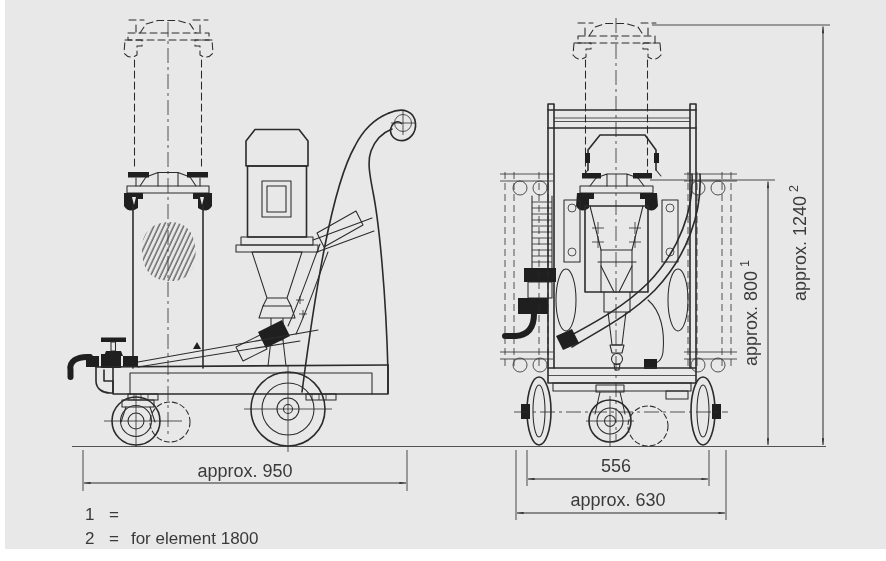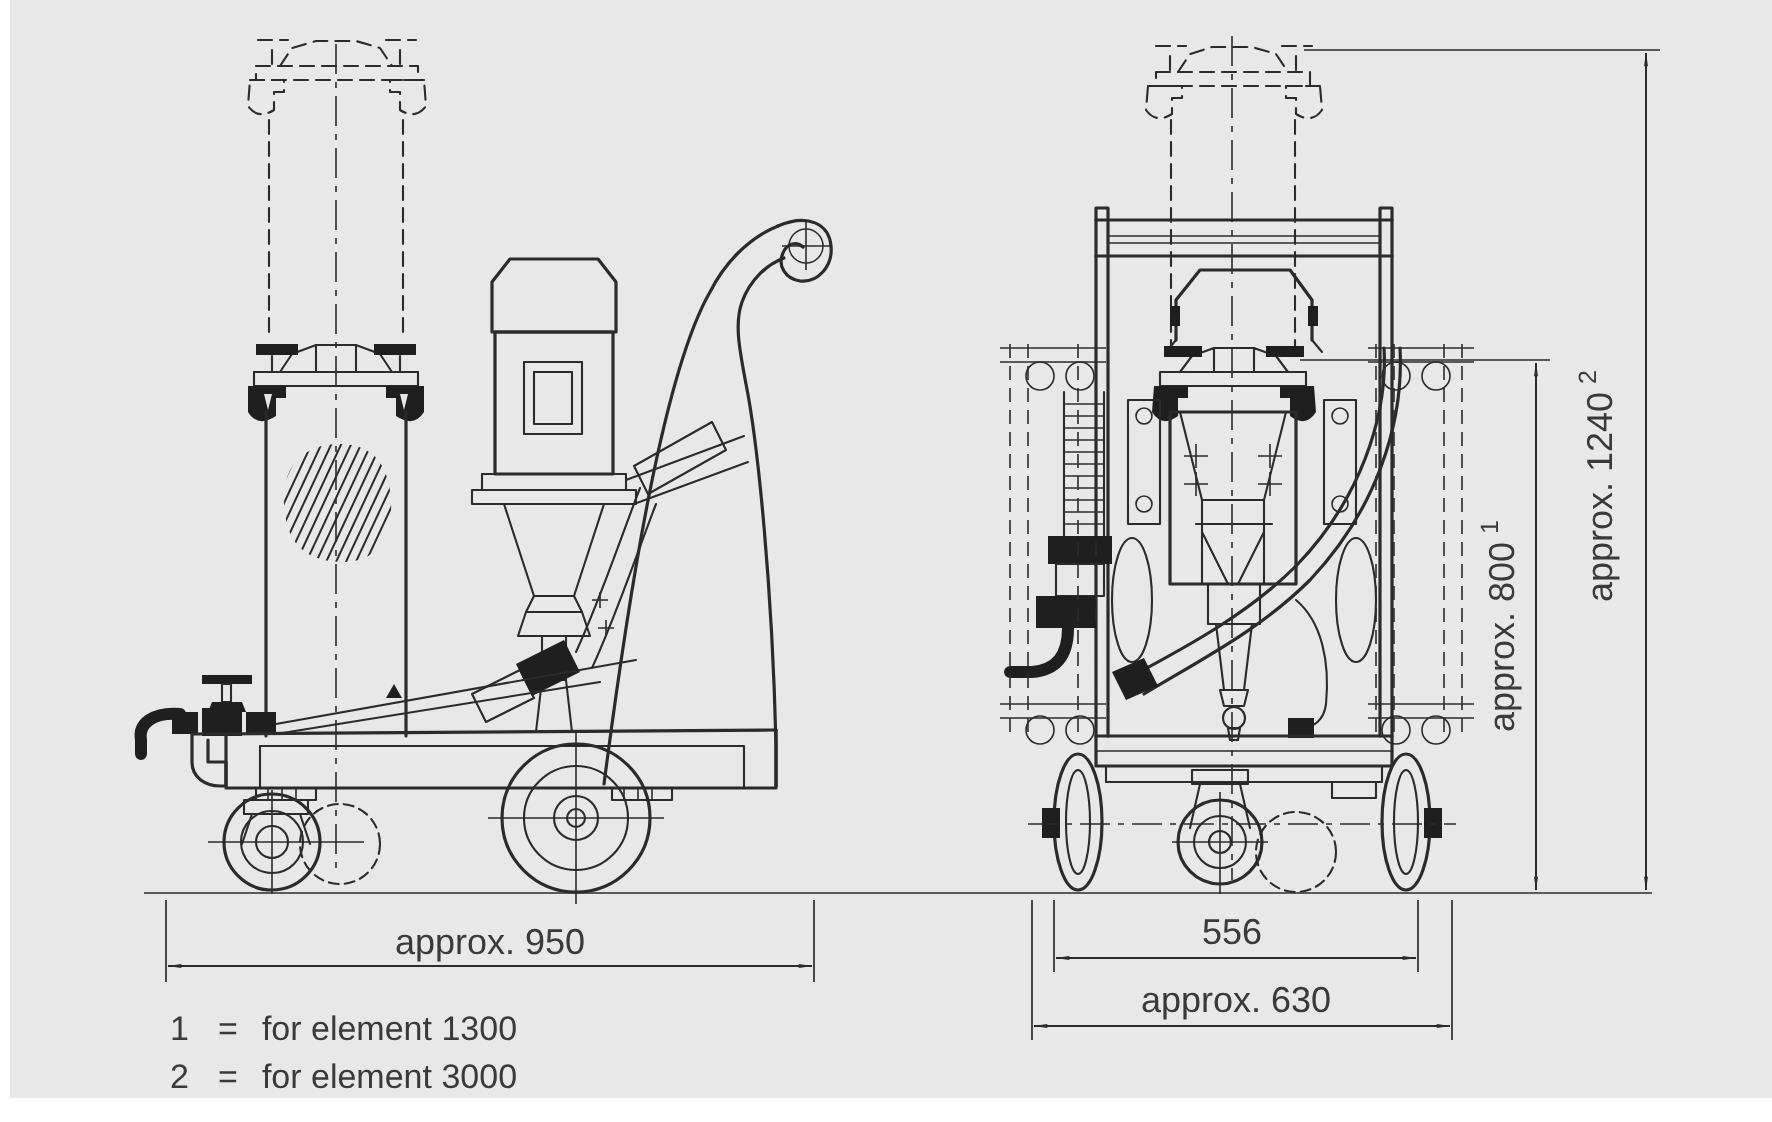--- a/index.html
+++ b/index.html
@@ -295,21 +295,20 @@
           <tspan class="dimt">approx. 1240</tspan><tspan class="supt" dx="4" dy="-8">2</tspan>
         </text>
       </g>
     </g>
   </svg>
 
   <div class="legend">
     <div class="legend-row">
       <span class="legend-key">1</span>
       <span class="legend-eq">=</span>
-      <span class="legend-text">for element 1300</span>
     </div>
     <div class="legend-row">
       <span class="legend-key">2</span>
       <span class="legend-eq">=</span>
-      <span class="legend-text">for element 3000</span>
+      <span class="legend-text">for element 1800</span>
     </div>
   </div>
 </div>
 
 </body></html>

